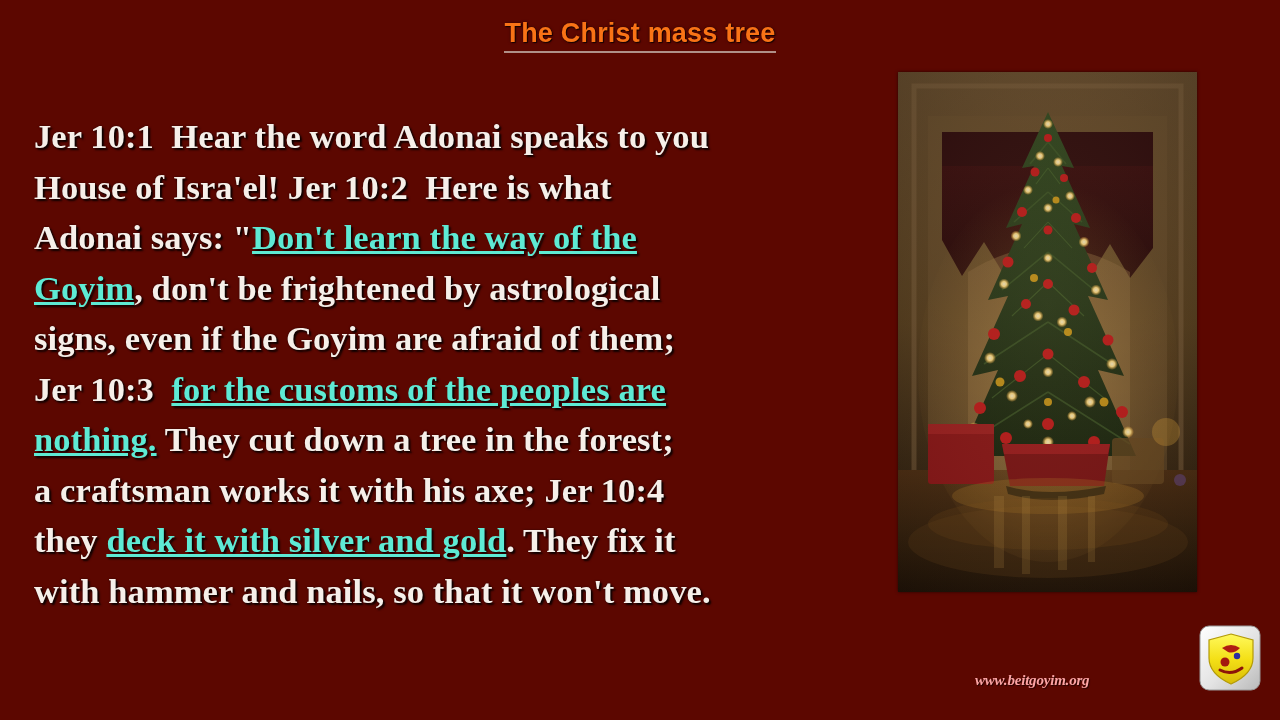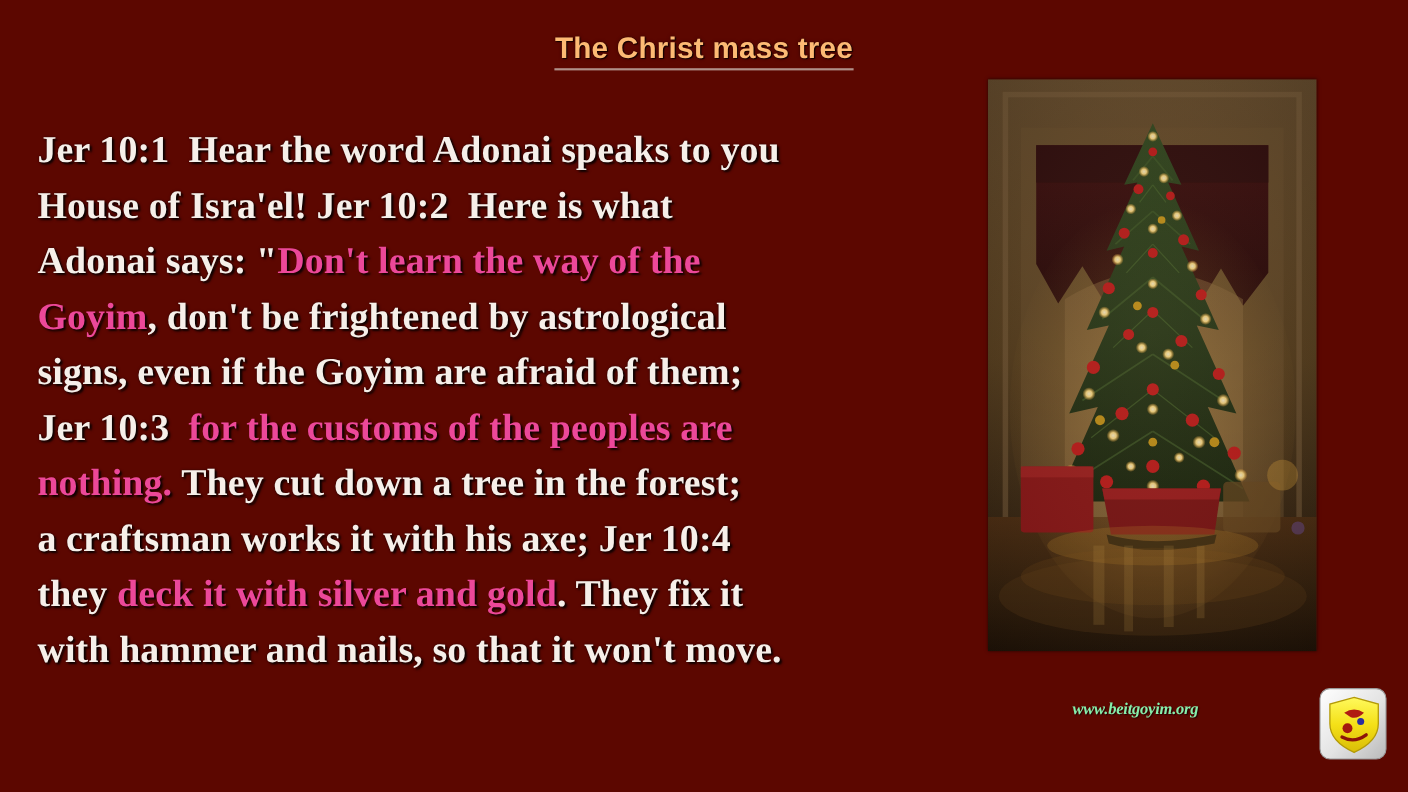--- a/index.html
+++ b/index.html
@@ -23,25 +23,24 @@
     left: 0;
     width: 1280px;
     text-align: center;
   }
   #title-text {
     display: inline-block;
     font-family: "Liberation Sans", sans-serif;
     font-weight: bold;
     font-size: 27px;
     letter-spacing: 0.2px;
-    color: #fdba74;
+    color: #f97316;
     text-shadow: 1px 1px 1px rgba(0,0,0,0.75), 0 0 3px rgba(0,0,0,0.5);
     border-bottom: 2px solid #b09088;
     padding-bottom: 2px;
-    margin-top: 11px;
   }
 
   
   #photo {
     position: absolute;
     left: 898px;
     top: 72px;
     width: 299px;
     height: 520px;
     overflow: hidden;
@@ -57,34 +56,34 @@
     width: 1050px;
     font-family: "Liberation Serif", serif;
     font-weight: bold;
     font-size: 34.5px;
     line-height: 50.5px;
     color: #f6efe9;
     text-shadow: 2px 2px 2px rgba(0,0,0,0.85), 0 0 2px rgba(0,0,0,0.6);
     letter-spacing: 0.1px;
     white-space: pre-wrap;
   }
-  #verse .hl { color: #ec4899; text-shadow: 2px 2px 2px rgba(0,0,0,0.85); }
+  #verse .hl { color: #5eead4; text-shadow: 2px 2px 2px rgba(0,0,0,0.85); text-decoration: underline; }
   .vline { display: block; height: 50.5px; white-space: pre; }
 
   
   #watermark {
     position: absolute;
     left: 975px;
-    top: 637px;
+    top: 672px;
     font-family: "Liberation Serif", serif;
     font-style: italic;
     font-weight: bold;
     font-size: 15px;
     letter-spacing: -0.2px;
-    color: #86efac;
+    color: #fca5a5;
     text-shadow: 1px 1px 1px rgba(0,0,0,0.6);
   }
 
   
   #logo {
     position: absolute;
     left: 1198px;
     top: 622px;
     width: 66px;
     height: 74px;

